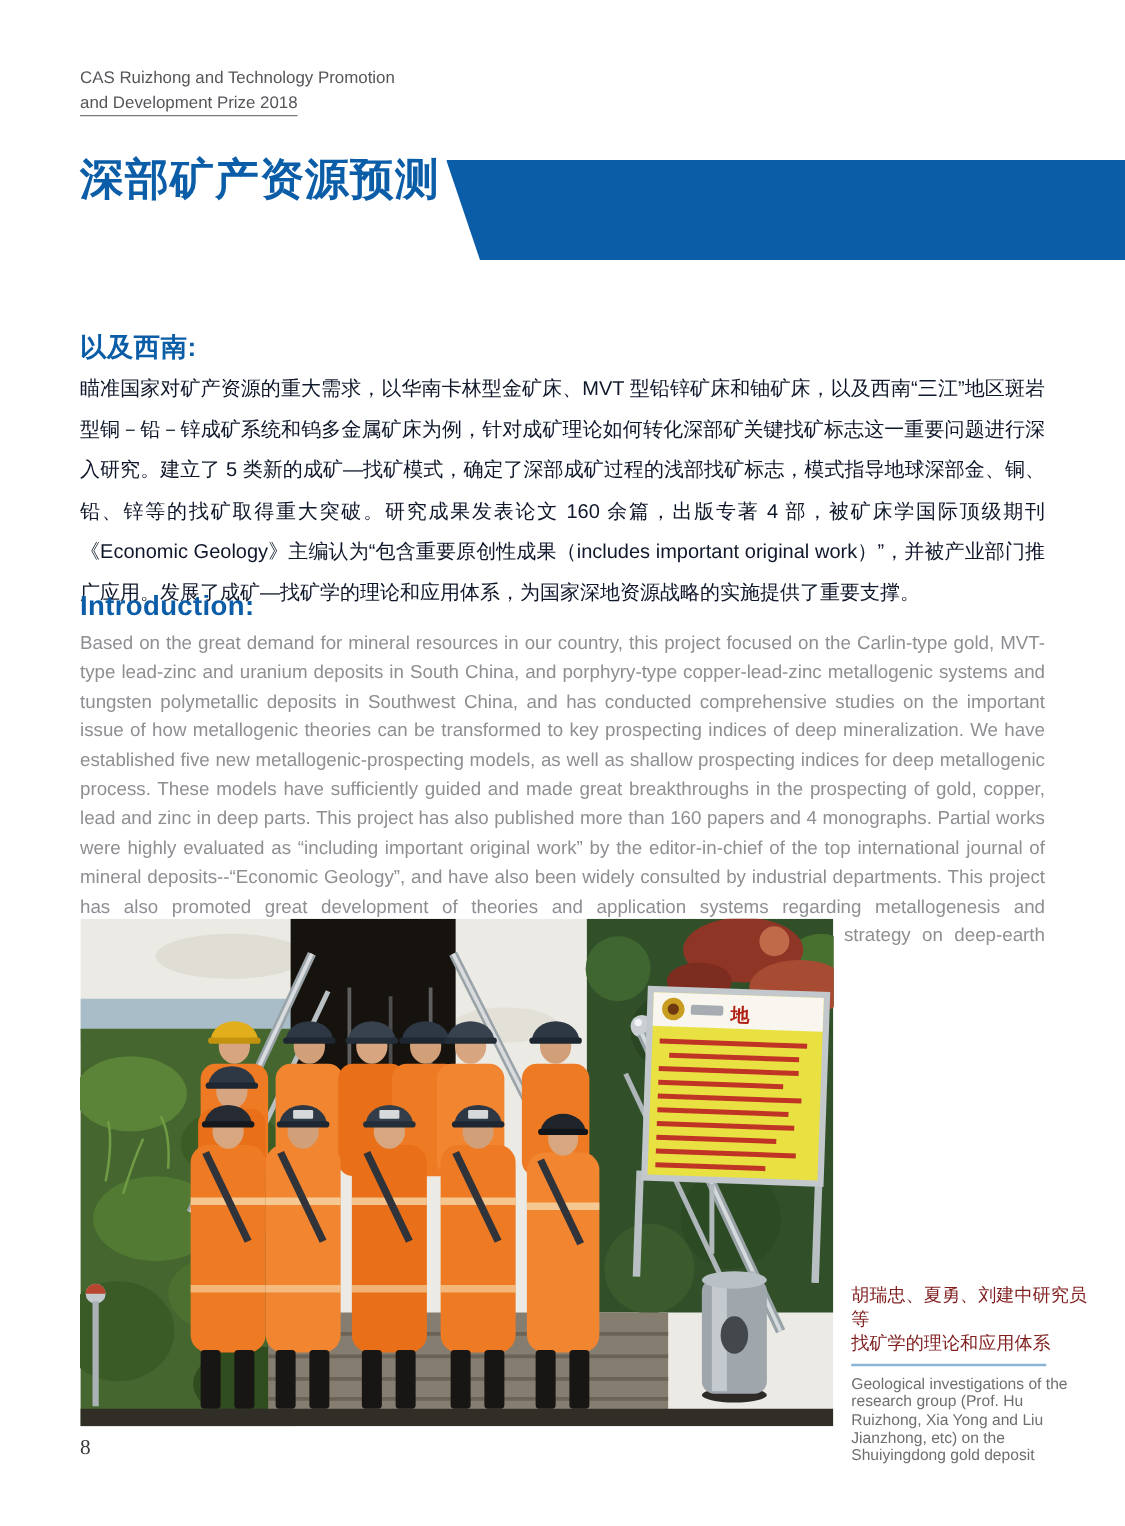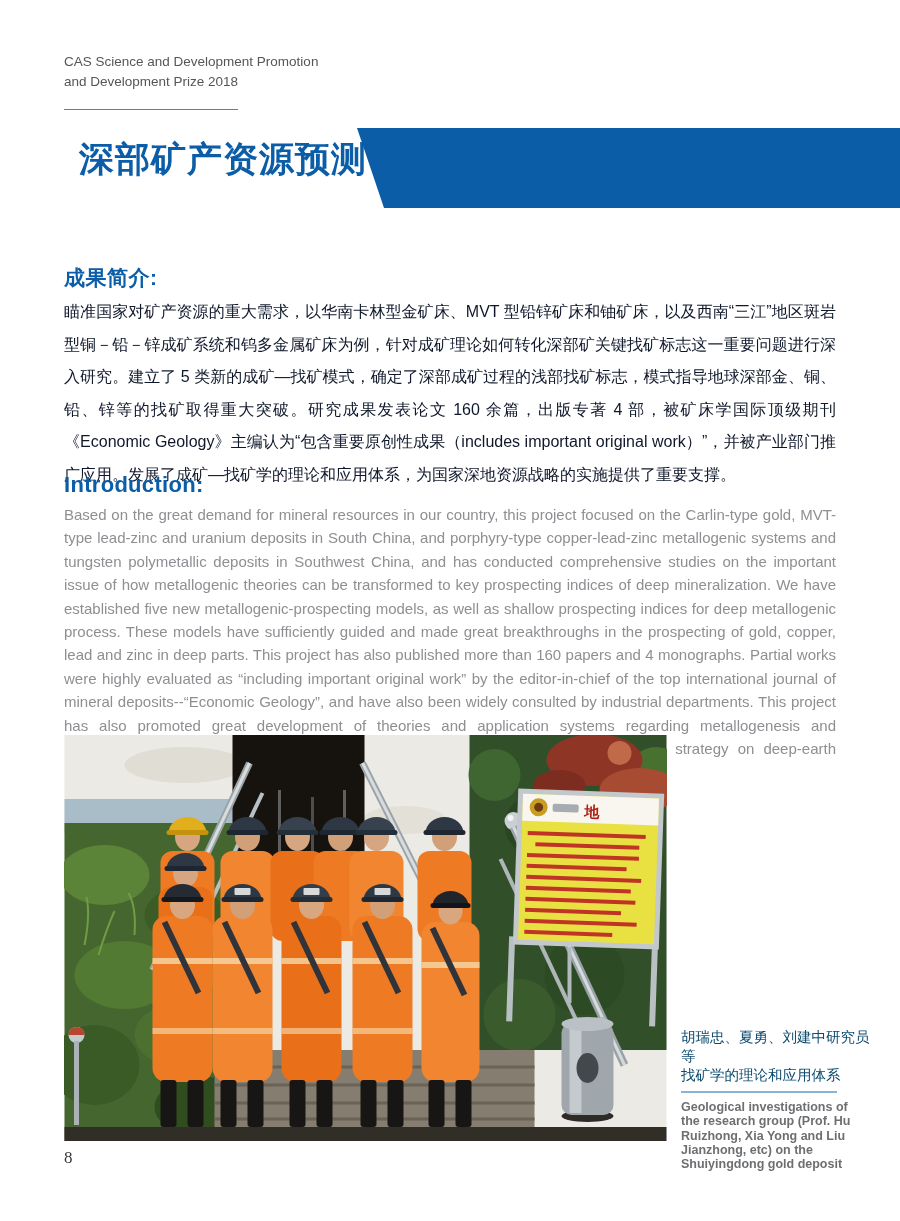--- a/index.html
+++ b/index.html
@@ -1,62 +1,62 @@
 <!DOCTYPE html>
 <html><head>
 <meta charset="utf-8">
 <style>
   html,body{margin:0;padding:0;background:#ffffff;}
   .page{position:relative;width:900px;height:1221px;background:#ffffff;overflow:hidden;
         font-family:"Liberation Sans","DejaVu Sans",sans-serif;}
   
   .series-header{position:absolute;left:64px;top:52px;font-size:13.5px;line-height:20px;color:#55565a;}
-  .series-header .u{display:inline-block;border-bottom:1.5px solid #77797c;padding-bottom:17px;}
-  
-  .page-title{position:absolute;left:64px;top:120px;margin:15px;color:#0b5da7;
+  .series-header .u{display:inline-block;border-bottom:1.5px solid #77797c;padding-bottom:0;}
+  
+  .page-title{position:absolute;left:64px;top:120px;margin:0;color:#0b5da7;
               font-family:"DejaVu Serif","Liberation Serif",serif;
               font-size:35px;font-weight:bold;line-height:48px;letter-spacing:1px;}
   .banner{position:absolute;left:357px;top:128px;width:543px;height:80px;background:#0b5da7;
           clip-path:polygon(0 0,100% 0,100% 100%,27px 100%);}
   
   .summary-heading{position:absolute;left:64px;top:264px;margin:0;color:#0b5da7;
                    font-size:21px;font-weight:bold;letter-spacing:0.5px;}
   .summary-body{position:absolute;left:64px;top:296px;width:772px;margin:0;
                 font-size:16px;line-height:32.5px;color:#0f172a;text-align:justify;}
   
   .intro-heading{position:absolute;left:64px;top:472px;margin:0;color:#0b5da7;
                  font-size:22px;font-weight:bold;letter-spacing:0.3px;text-align:right;}
   .intro-body{position:absolute;left:64px;top:503px;width:772px;margin:0;
               font-size:15px;line-height:23.4px;color:#8d8f92;text-align:justify;}
   
   .photo{position:absolute;left:64px;top:735px;}
   .figcap{position:absolute;left:681px;top:1028px;width:200px;}
-  .cap-zh{font-size:14.5px;line-height:19px;color:#0c4a6e;}
+  .cap-zh{font-size:14.5px;line-height:19px;color:#7f1d1d;}
   .cap-divider{width:156px;height:2px;background:#8ab4d6;margin:6px 0 7px 0;}
-  .cap-en{width:186px;font-size:12.5px;line-height:14.3px;color:#535558;font-weight:bold;opacity:.85;}
+  .cap-en{width:186px;font-size:12.5px;line-height:14.3px;color:#535558;font-weight:normal;opacity:.85;}
   .page-number{position:absolute;left:64px;top:1148px;font-family:"Liberation Serif","DejaVu Serif",serif;
                font-size:17px;color:#3a3a3c;}
 </style>
 </head>
 <body>
 
 <div class="page">
 
   <div class="series-header">
-    <div>CAS Science and Development Promotion</div>
+    <div>CAS Ruizhong and Technology Promotion</div>
     <div><span class="u">and Development Prize 2018</span></div>
   </div>
 
   <div class="banner"></div>
 
   <h1 class="page-title">
     <span>深部矿产资源预测</span><br>
   </h1>
 
-  <h2 class="summary-heading">成果简介:</h2>
+  <h2 class="summary-heading">以及西南:</h2>
   <p class="summary-body">瞄准国家对矿产资源的重大需求，以华南卡林型金矿床、MVT 型铅锌矿床和铀矿床，以及西南“三江”地区斑岩型铜－铅－锌成矿系统和钨多金属矿床为例，针对成矿理论如何转化深部矿关键找矿标志这一重要问题进行深入研究。建立了 5 类新的成矿—找矿模式，确定了深部成矿过程的浅部找矿标志，模式指导地球深部金、铜、铅、锌等的找矿取得重大突破。研究成果发表论文 160 余篇，出版专著 4 部，被矿床学国际顶级期刊《Economic Geology》主编认为“包含重要原创性成果（includes important original work）”，并被产业部门推广应用。发展了成矿—找矿学的理论和应用体系，为国家深地资源战略的实施提供了重要支撑。</p>
 
   <h2 class="intro-heading">Introduction:</h2>
   <p class="intro-body">Based on the great demand for mineral resources in our country, this project focused on the Carlin-type gold, MVT-type lead-zinc and uranium deposits in South China, and porphyry-type copper-lead-zinc metallogenic systems and tungsten polymetallic deposits in Southwest China, and has conducted comprehensive studies on the important issue of how metallogenic theories can be transformed to key prospecting indices of deep mineralization. We have established five new metallogenic-prospecting models, as well as shallow prospecting indices for deep metallogenic process. These models have sufficiently guided and made great breakthroughs in the prospecting of gold, copper, lead and zinc in deep parts. This project has also published more than 160 papers and 4 monographs. Partial works were highly evaluated as “including important original work” by the editor-in-chief of the top international journal of mineral deposits--“Economic Geology”, and have also been widely consulted by industrial departments. This project has also promoted great development of theories and application systems regarding metallogenesis and prospecting, which provides an important support for implementation of the national strategy on deep-earth resources.</p>
 
   <svg class="photo" width="603" height="406" viewBox="0 0 602 406">
 
     <rect x="0" y="0" width="602" height="406" fill="#eceae5"></rect>
     <ellipse cx="120" cy="30" rx="60" ry="18" fill="#e0ddd5"></ellipse>
     <ellipse cx="340" cy="85" rx="42" ry="14" fill="#e3e0d8"></ellipse>

